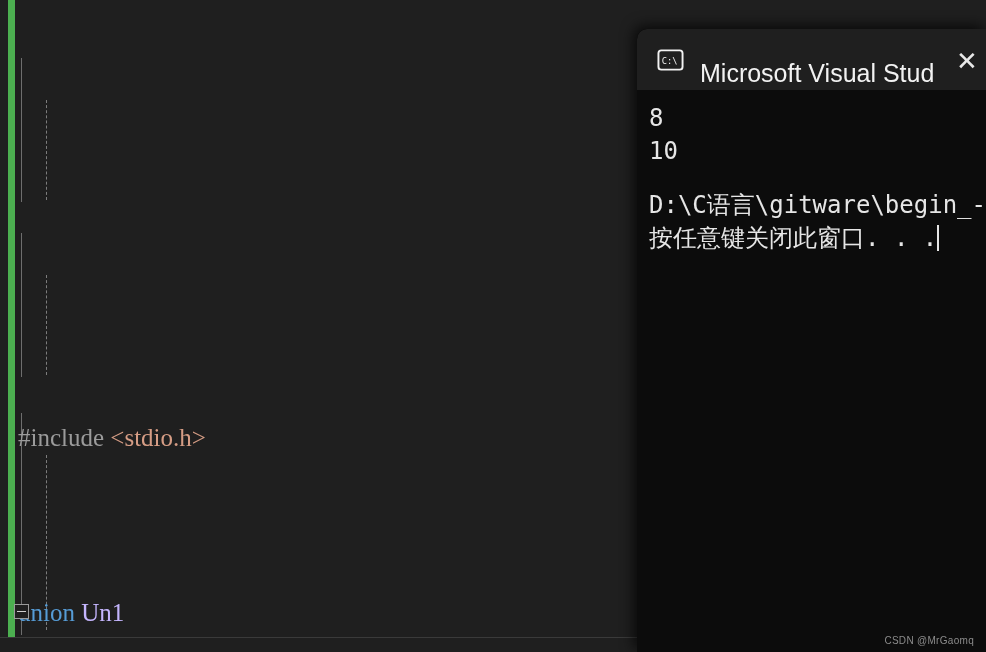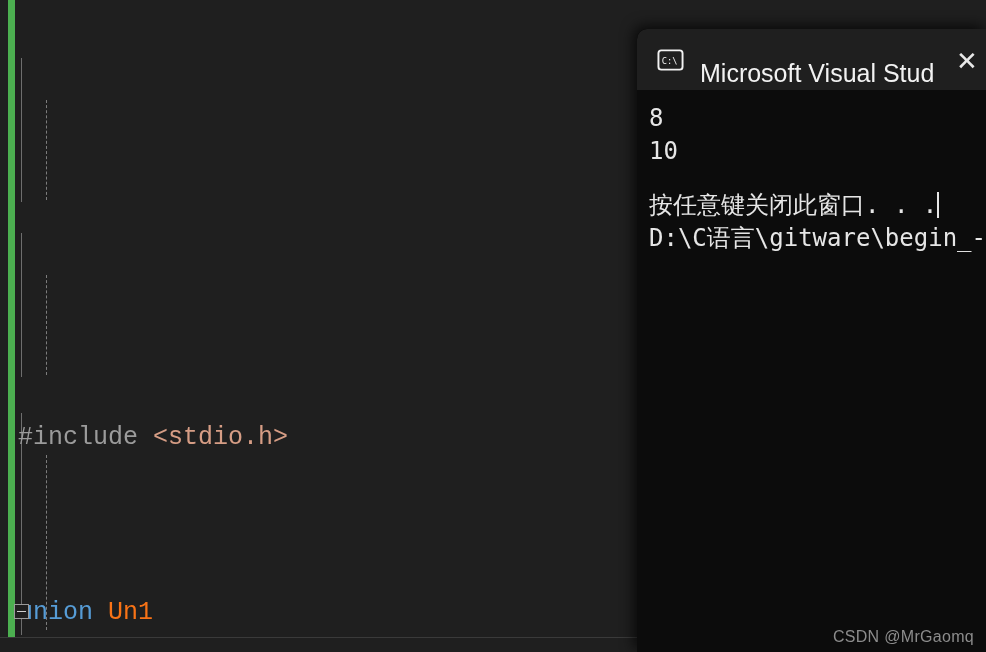--- a/index.html
+++ b/index.html
@@ -25,21 +25,21 @@
   #change-bar {
     position: absolute;
     left: 8px; top: 0;
     width: 7px; height: 652px;
     background: #4caf50;
   }
   #code-area {
     position: absolute;
     left: 0; top: 0;
     width: 640px; height: 652px;
-    font-family: Liberation Mono, monospace;
+    font-family: Liberation Serif, serif;
     font-size: 25px;
     line-height: 35px;
     white-space: pre;
   }
   .ln {
     position: relative;
     height: 35px;
     padding-left: 18px;
     color: #d4d4d4;
   }
@@ -71,21 +71,21 @@
   .dguide {
     position: absolute;
     left: 46px;
     width: 0;
     border-left: 1px dashed #7d7d7d;
   }
   
   .t-pre   { color: #9b9b9b; }
   .t-inc   { color: #d69d85; }
   .t-kw    { color: #569cd6; }
-  .t-user  { color: #f97316; }
+  .t-user  { color: #c4b5fd; }
 
   
   #h-scroll {
     position: absolute;
     left: 0; top: 637px;
     width: 637px; height: 15px;
     background: #1f1f1f;
     border-top: 1px solid #3a3a3a;
   }
 
@@ -153,21 +153,21 @@
     height: 26px;
     background: #e6e6e6;
     vertical-align: -5px;
   }
 
   
   #watermark {
     position: absolute;
     right: 12px; bottom: 6px;
     font-family: "Liberation Sans", sans-serif;
-    font-size: 16px;
+    font-size: 10px;
     color: #8c8c8c;
     letter-spacing: 0.3px;
     margin-top: 28px;
   }
 </style>
 </head>
 <body>
 
 <div id="editor">
 
@@ -250,19 +250,19 @@
       <text x="5" y="16.5" font-family="DejaVu Sans Mono, monospace" font-size="9" fill="#f2f2f2">C:\</text>
     </svg>
     <div id="console-title">Microsoft Visual Stud</div>
     <div id="console-close">✕</div>
   </div>
 
   <div id="console-body">
     <div class="cline">8</div>
     <div class="cline">10</div>
     <div class="cline blank"></div>
+    <div class="cline">D:\C语言\gitware\begin_-</div>
     <div class="cline"><span>按任意键关闭此窗口. . .</span><span id="caret"></span></div>
-    <div class="cline">D:\C语言\gitware\begin_-</div>
   </div>
 
 </div>
 
 <div id="watermark">CSDN @MrGaomq</div>
 
 </body></html>

